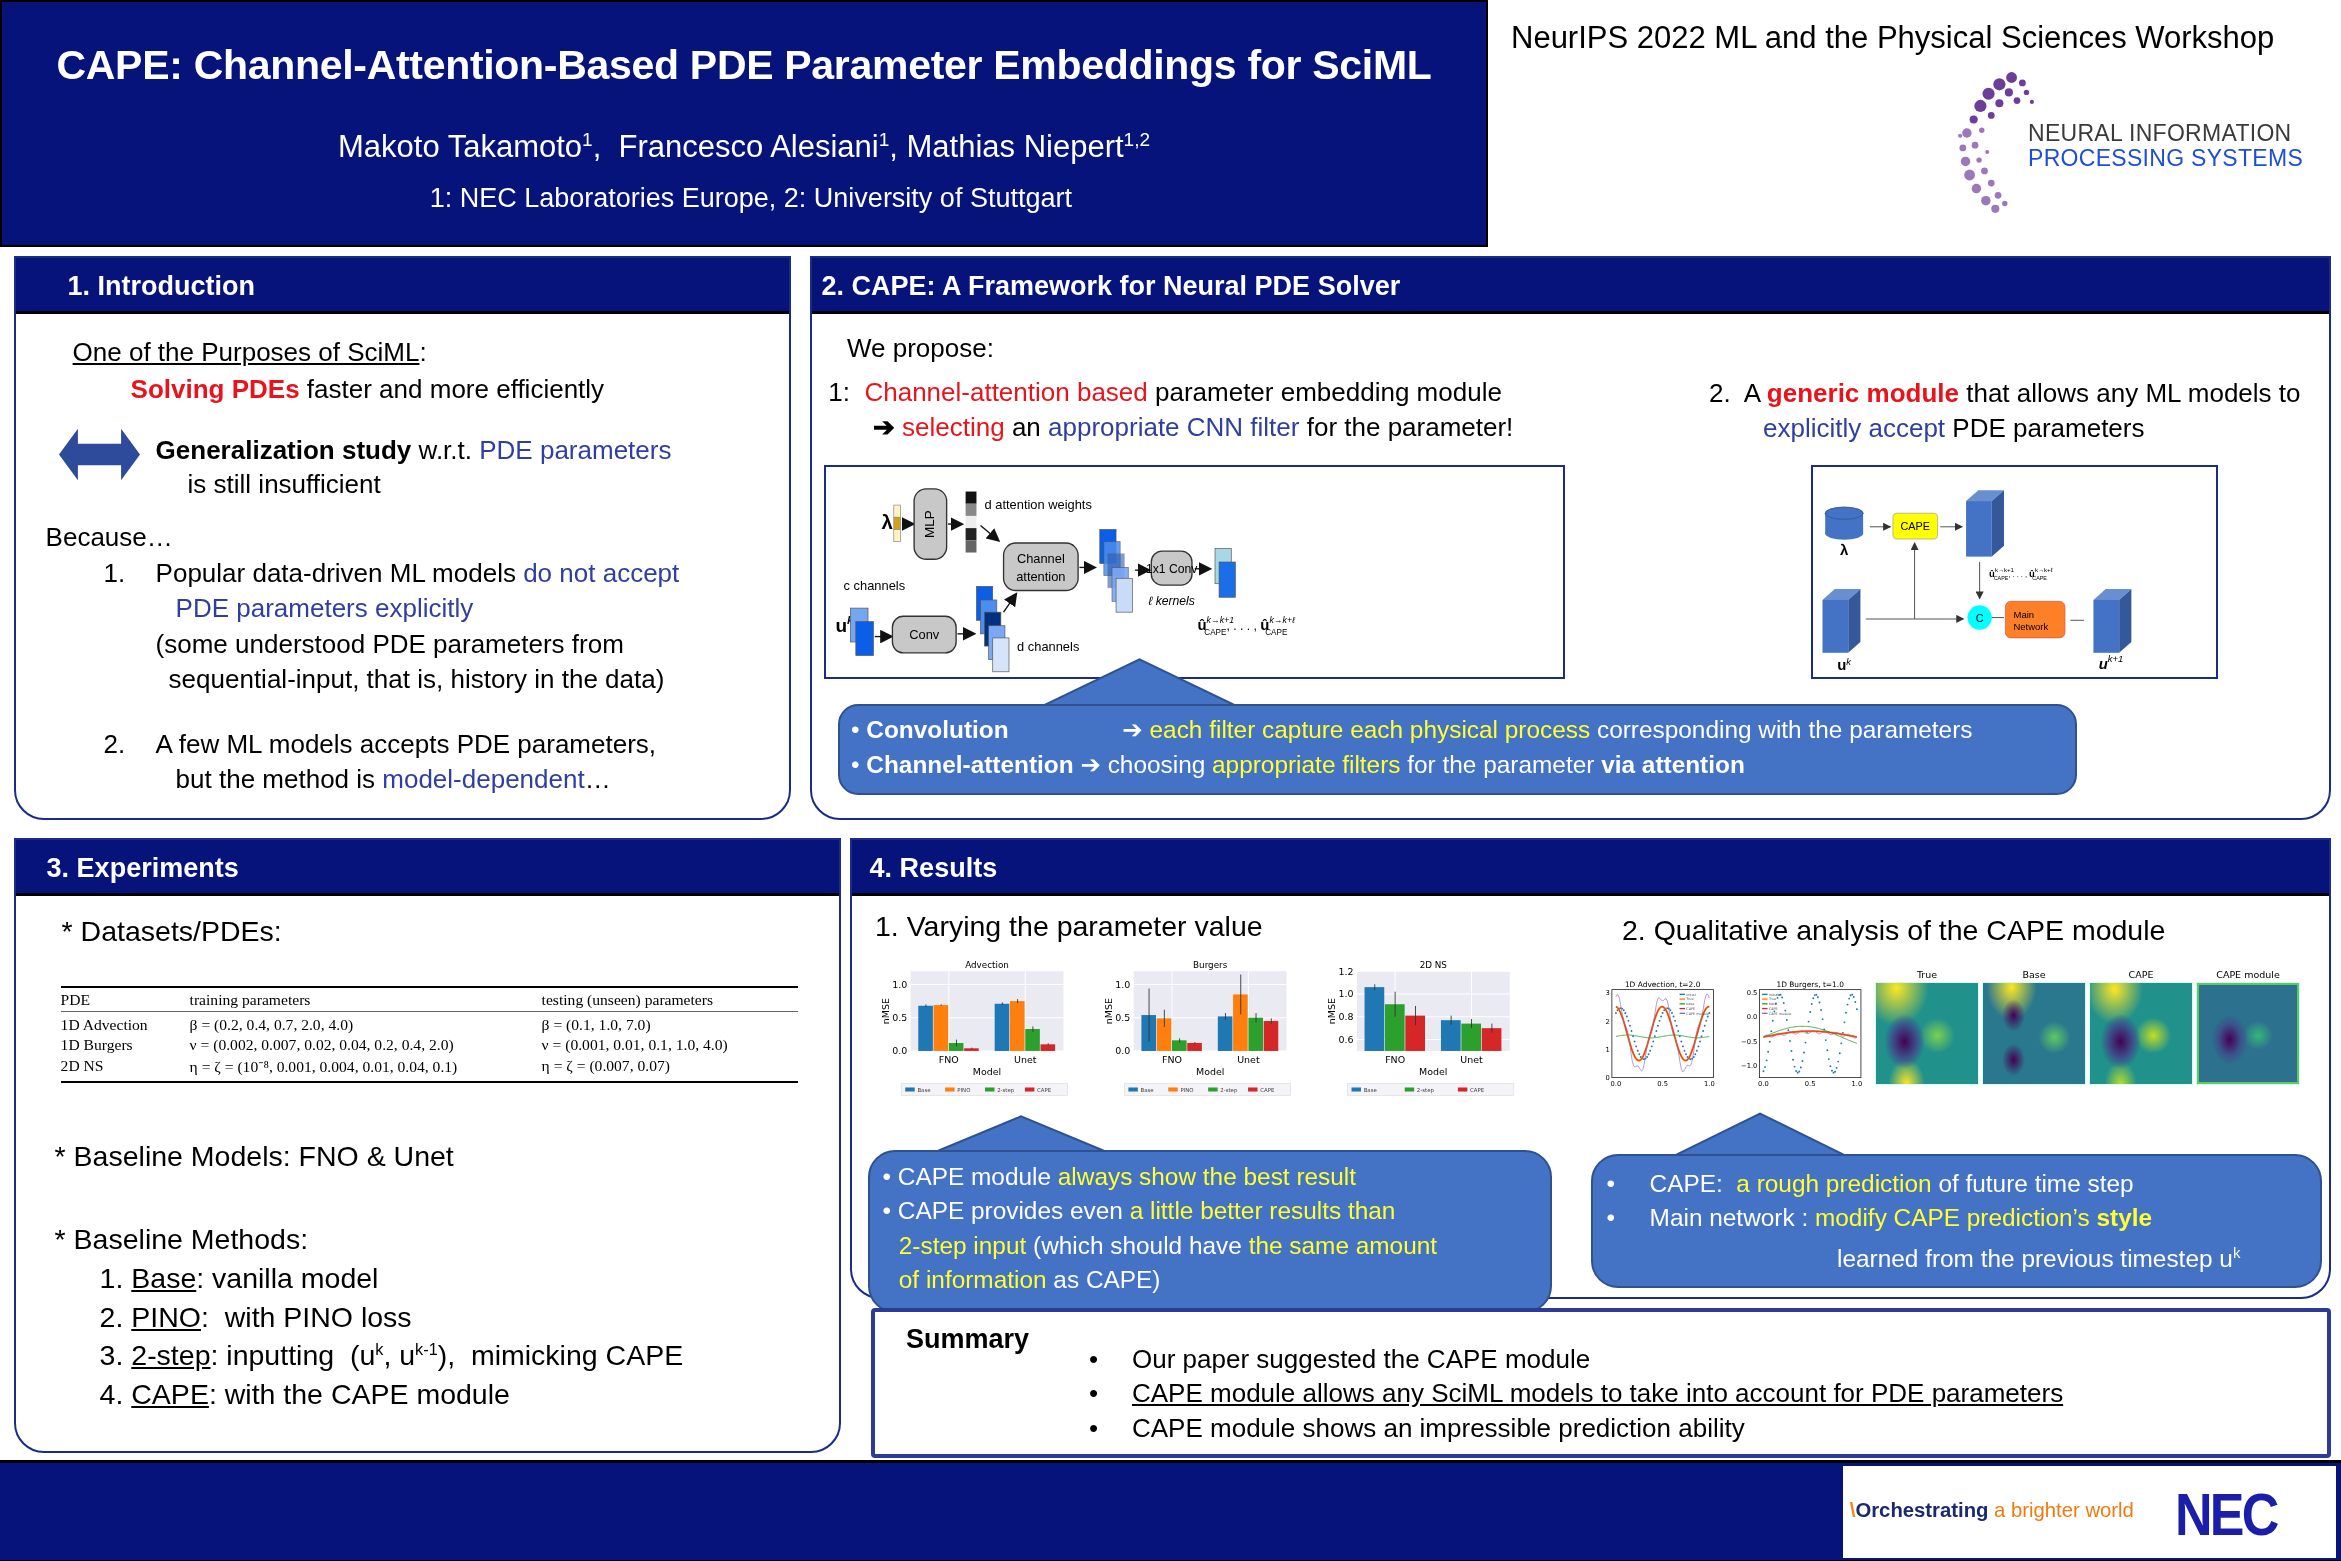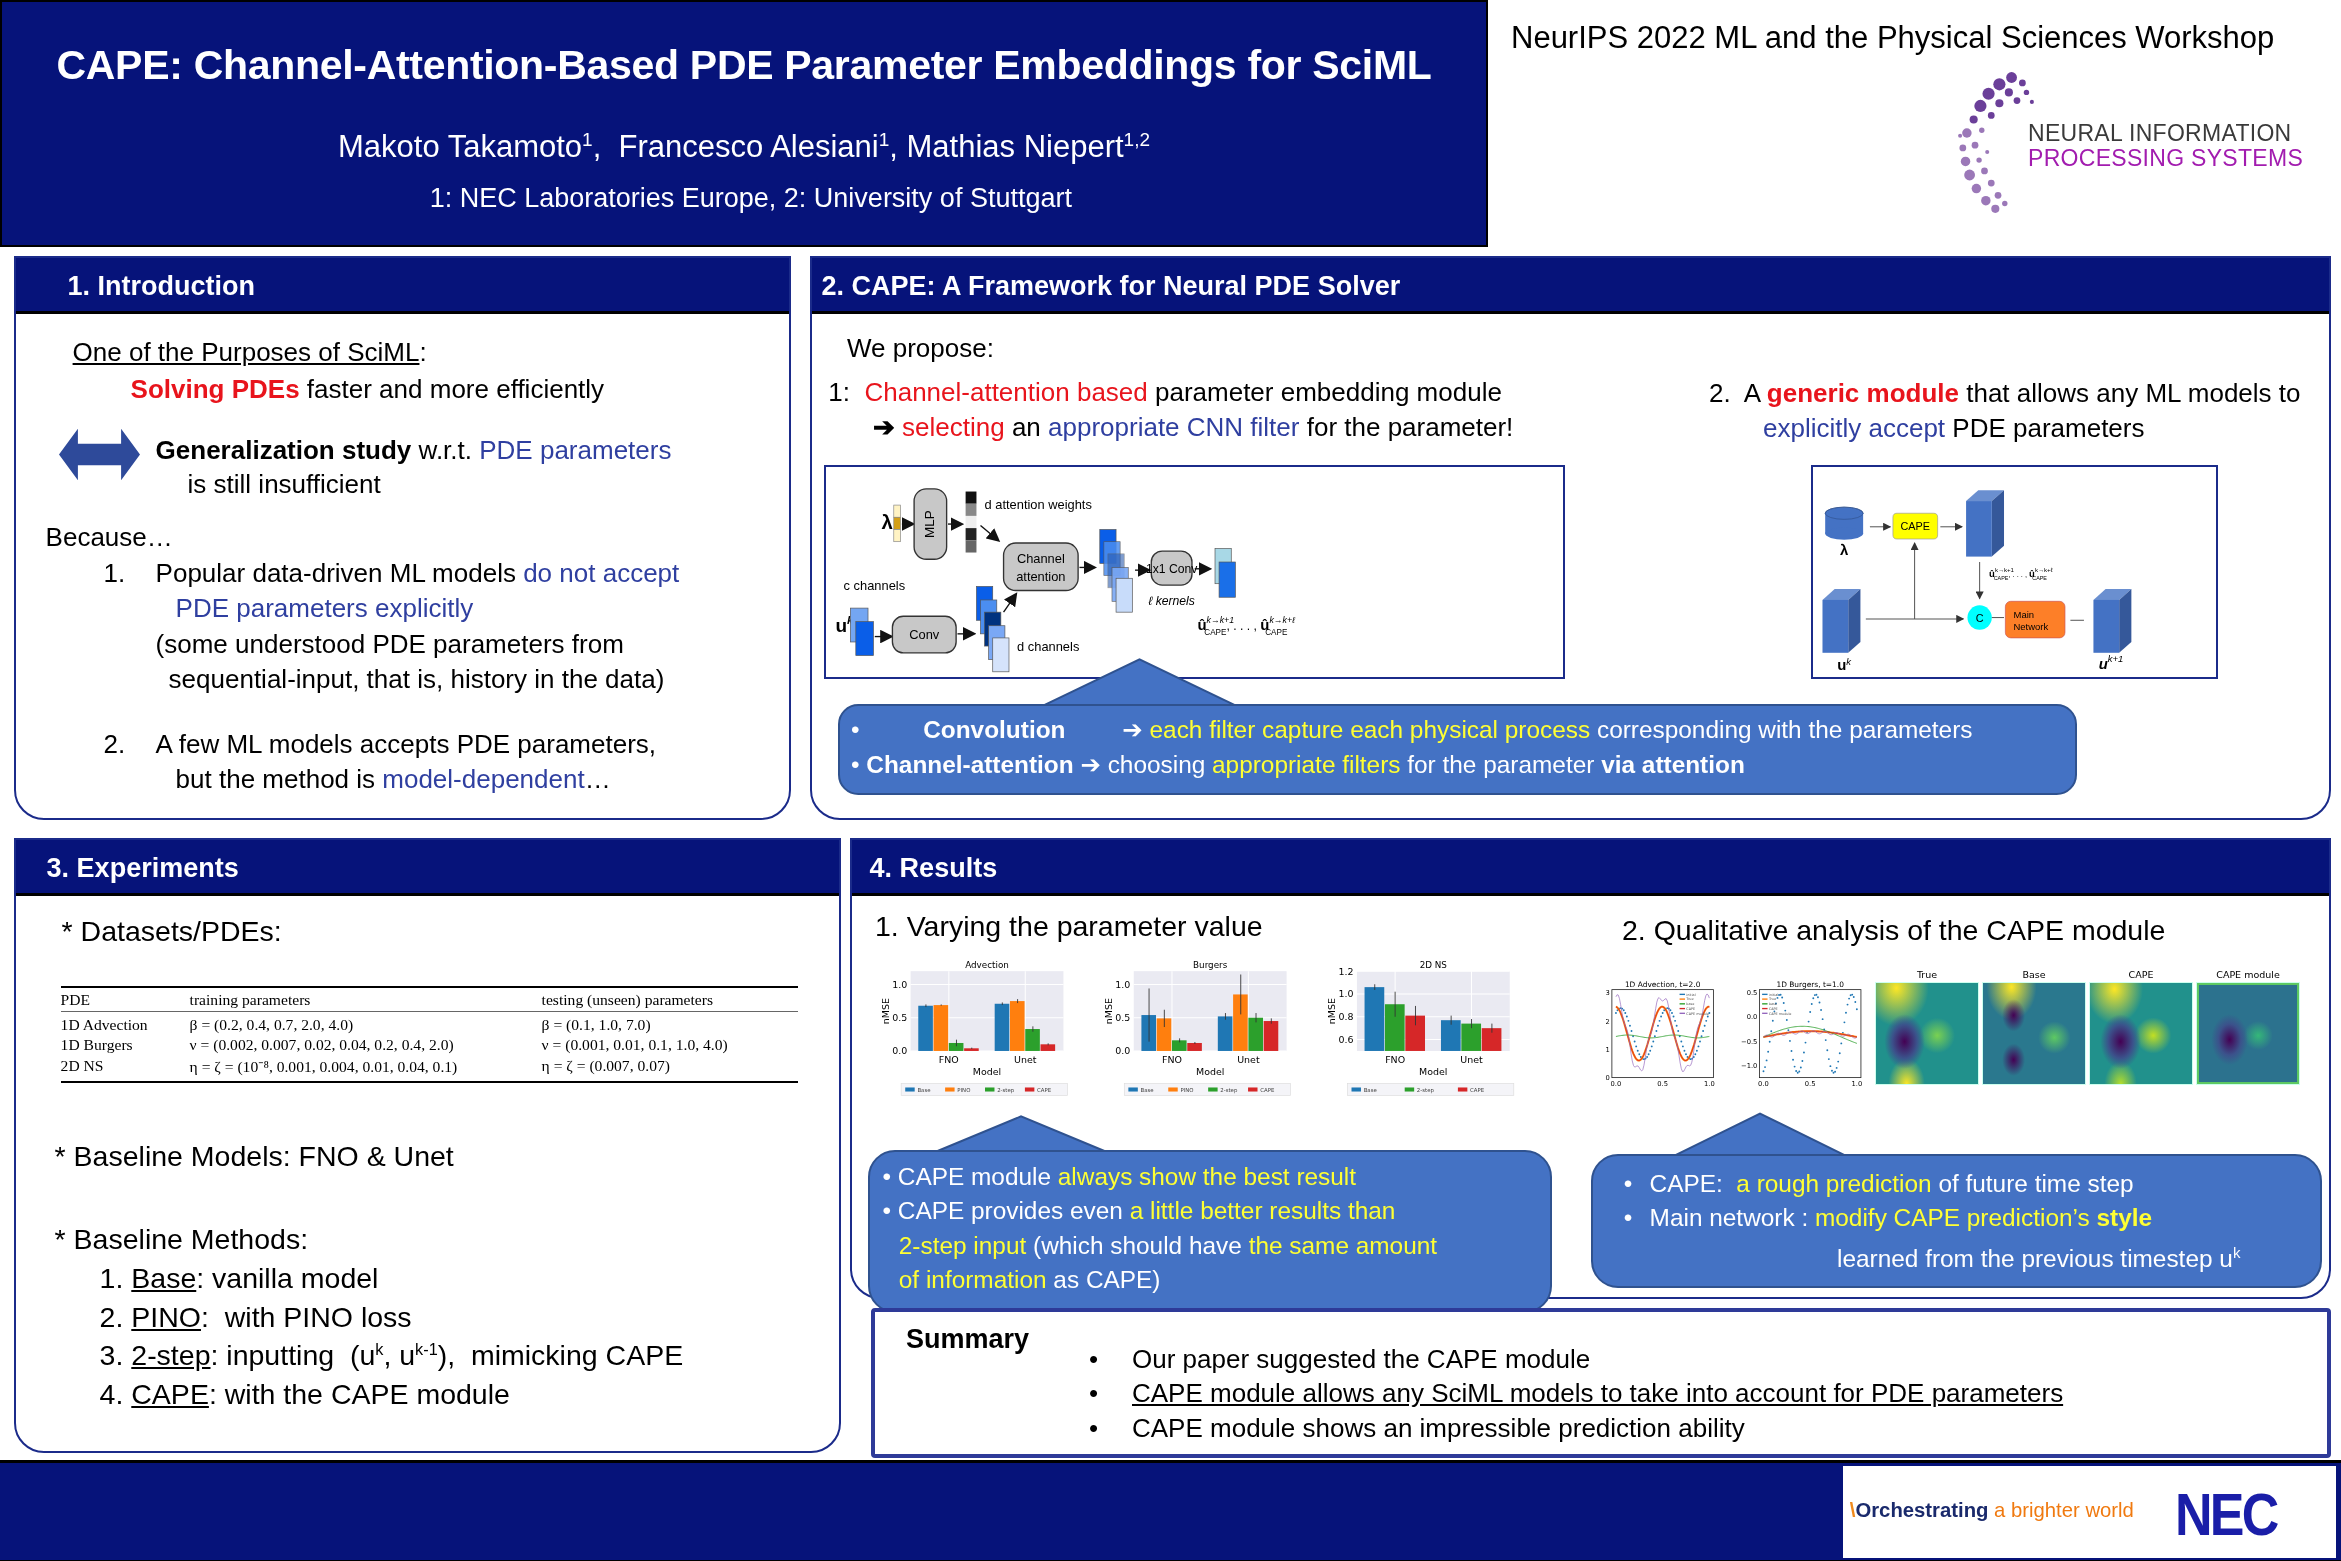--- a/index.html
+++ b/index.html
@@ -8,21 +8,21 @@
   .abs { position: absolute; }
   .navy { background: #06137a; }
   .sec-box { position: absolute; border: 2px solid #1b2b8a; border-radius: 0 0 30px 30px; background: #fff; }
   .sec-head { position: absolute; left: 0; right: 0; top: 0; height: 56px; background: #06137a; border-bottom: 3.4px solid #000; color: #fff; font-weight: bold; font-size: 27px; padding-left: 17.6px; line-height: 56px; }
   .txt { position: absolute; font-size: 26px; line-height: 1.32; white-space: nowrap; }
   .red { color: #e8141c; }
   .blue { color: #2f3fa0; }
   .yel { color: #ffff33; }
   .b { font-weight: bold; }
   .u { text-decoration: underline; }
-  .callout { position: absolute; background: #4472c4; border: 2px solid #2f528f; border-radius: 27px; color: #fff; text-align: center; }
+  .callout { position: absolute; background: #4472c4; border: 2px solid #2f528f; border-radius: 27px; color: #fff; }
   .fig-frame { position: absolute; border: 2.7px solid #1b2b8a; background: #fff; }
   .serif { font-family: "Liberation Serif", serif; }
   svg text { font-family: "Liberation Sans", sans-serif; }
   .chart-svg text { font-family: "DejaVu Sans", sans-serif; }
   table.pde { border-collapse: collapse; font-family: "Liberation Serif", serif; font-size: 15.6px; }
   table.pde th { font-weight: normal; text-align: left; padding: 2.7px 9.5px 2.7px 0; }
   table.pde td { padding: 0.7px 9.5px 0.7px 0; white-space: nowrap; }
 </style>
 </head>
 <body>
@@ -64,21 +64,21 @@
         <circle cx="58" cy="170" r="5"></circle>
         <circle cx="50" cy="196" r="7"></circle>
         <circle cx="68" cy="188" r="5"></circle>
       <circle cx="64" cy="208" r="6"></circle>
         <circle cx="78" cy="200" r="4"></circle>
         <circle cx="12" cy="100" r="3"></circle>
         <circle cx="52" cy="124" r="3"></circle>
     </g>
   </svg>
   <div style="position:absolute;left:76px;top:52px;font-size:23px;color:#3a3a3a;letter-spacing:0.3px;white-space:nowrap;">NEURAL INFORMATION</div>
-  <div style="position:absolute;left:76px;top:77px;font-size:23px;color:#a21caf;letter-spacing:0.3px;white-space:nowrap;">PROCESSING SYSTEMS</div>
+  <div style="position:absolute;left:76px;top:77px;font-size:23px;color:#1d4ed8;letter-spacing:0.3px;white-space:nowrap;">PROCESSING SYSTEMS</div>
 </div>
 
 <div class="sec-box" style="left:13.6px;top:256px;width:777px;height:564px;">
   <div class="sec-head" style="padding-left:52px;">1. Introduction</div>
 
   <div class="txt" style="left:57px;top:77px;">
     <span class="u">One of the Purposes of SciML</span><span>:</span>
   </div>
   <div class="txt" style="left:115px;top:114px;">
     <span class="red b">Solving PDEs</span><span> faster and more efficiently</span>

